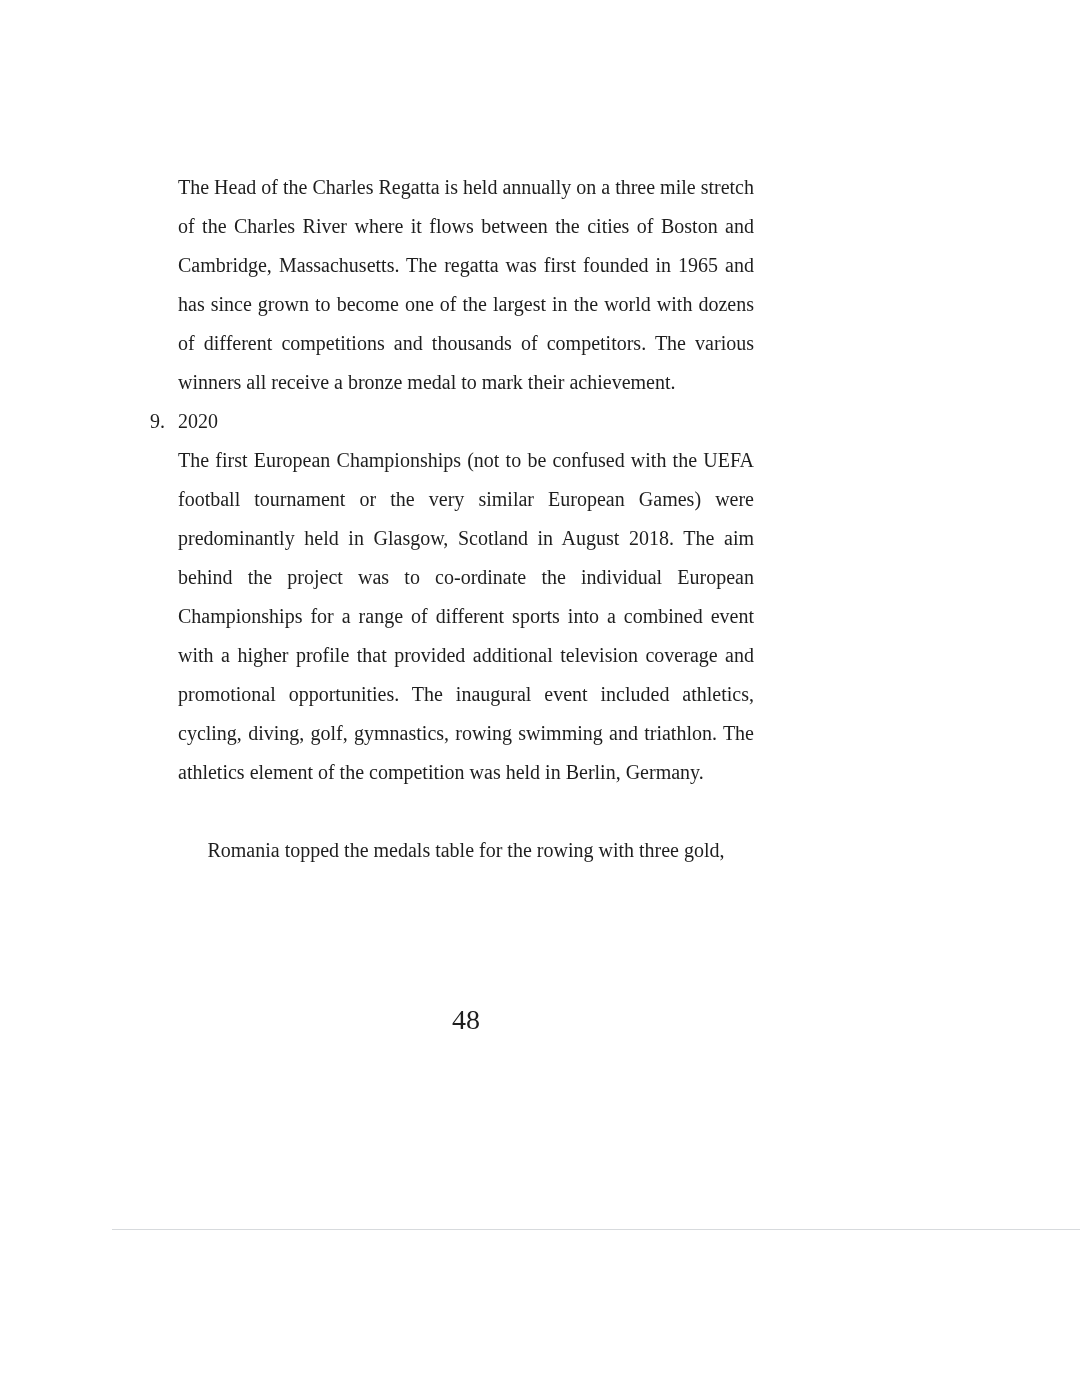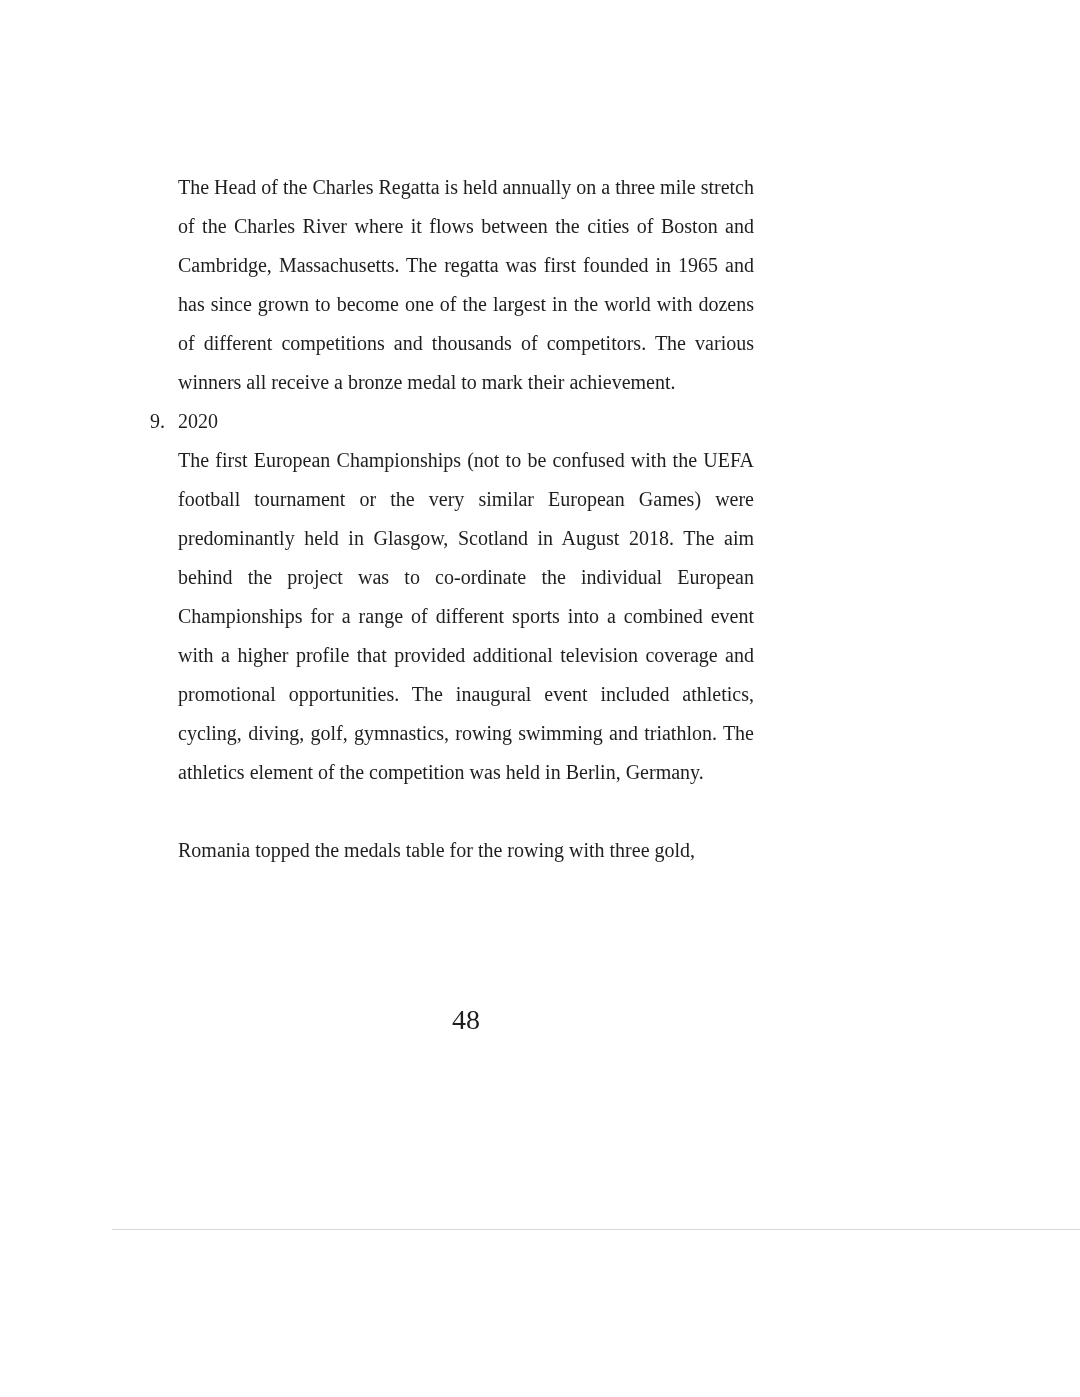--- a/index.html
+++ b/index.html
@@ -37,21 +37,21 @@
   .list-num {
     position: absolute;
     left: -28px;
     top: 0;
   }
   .spacer-line {
     height: 39px;
   }
   .para-single {
     margin: 0;
-    text-align: left;
+    text-align: center;
   }
   .page-number {
     position: absolute;
     left: 178px;
     top: 1000px;
     width: 576px;
     text-align: center;
     font-size: 28px;
     line-height: 39px;
   }

